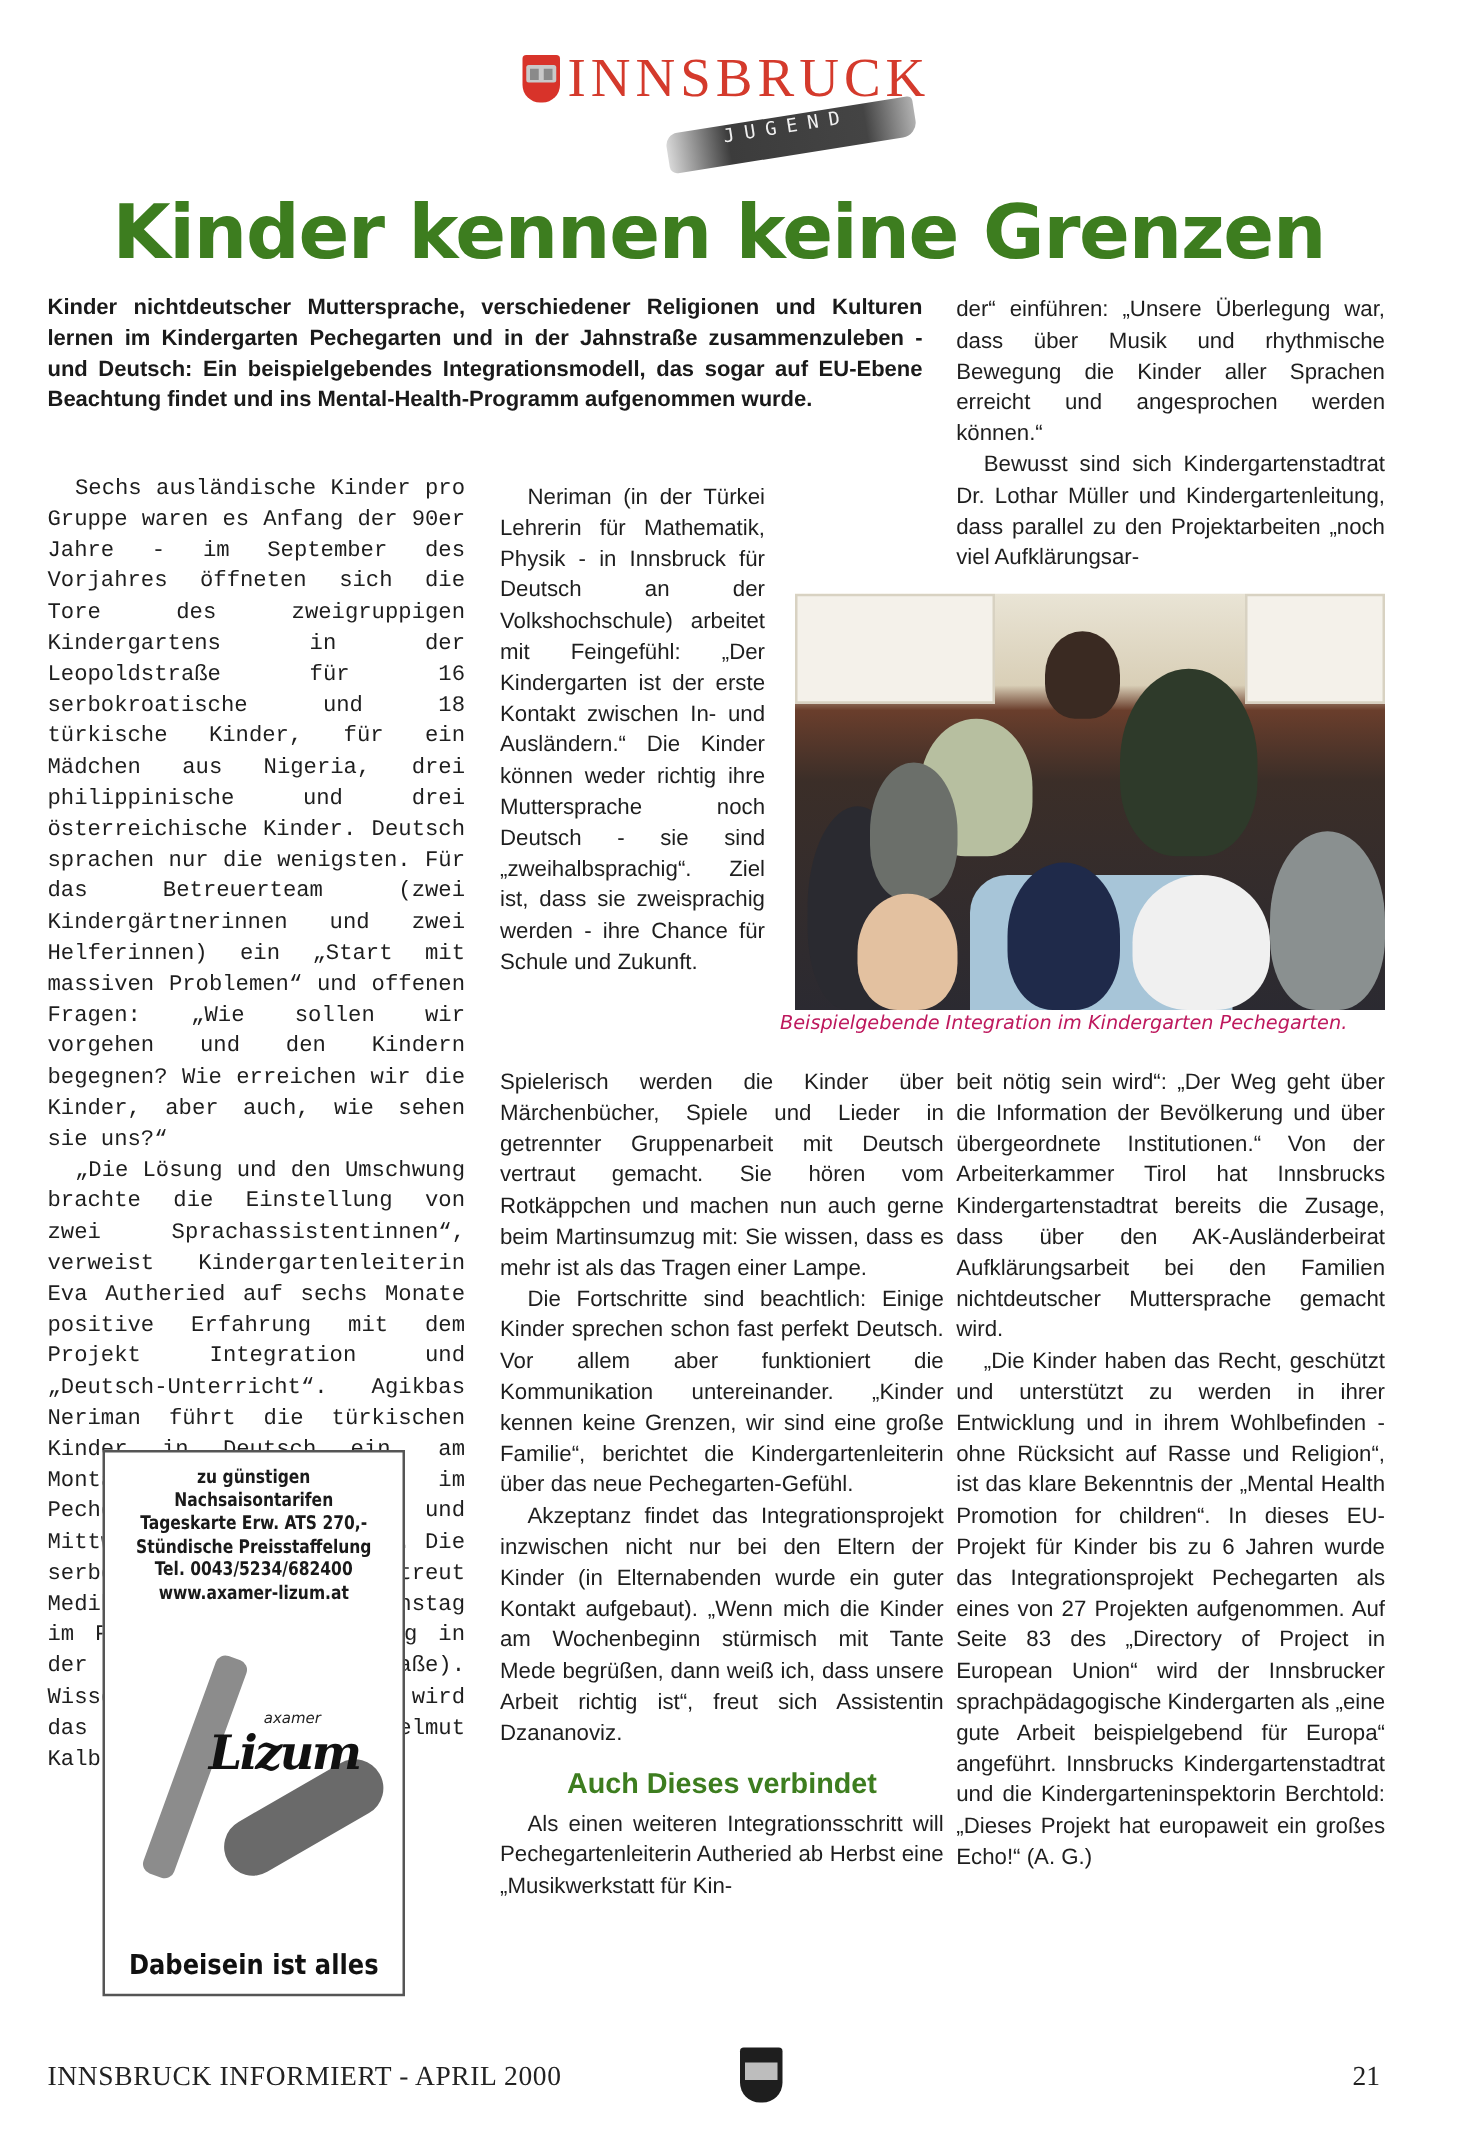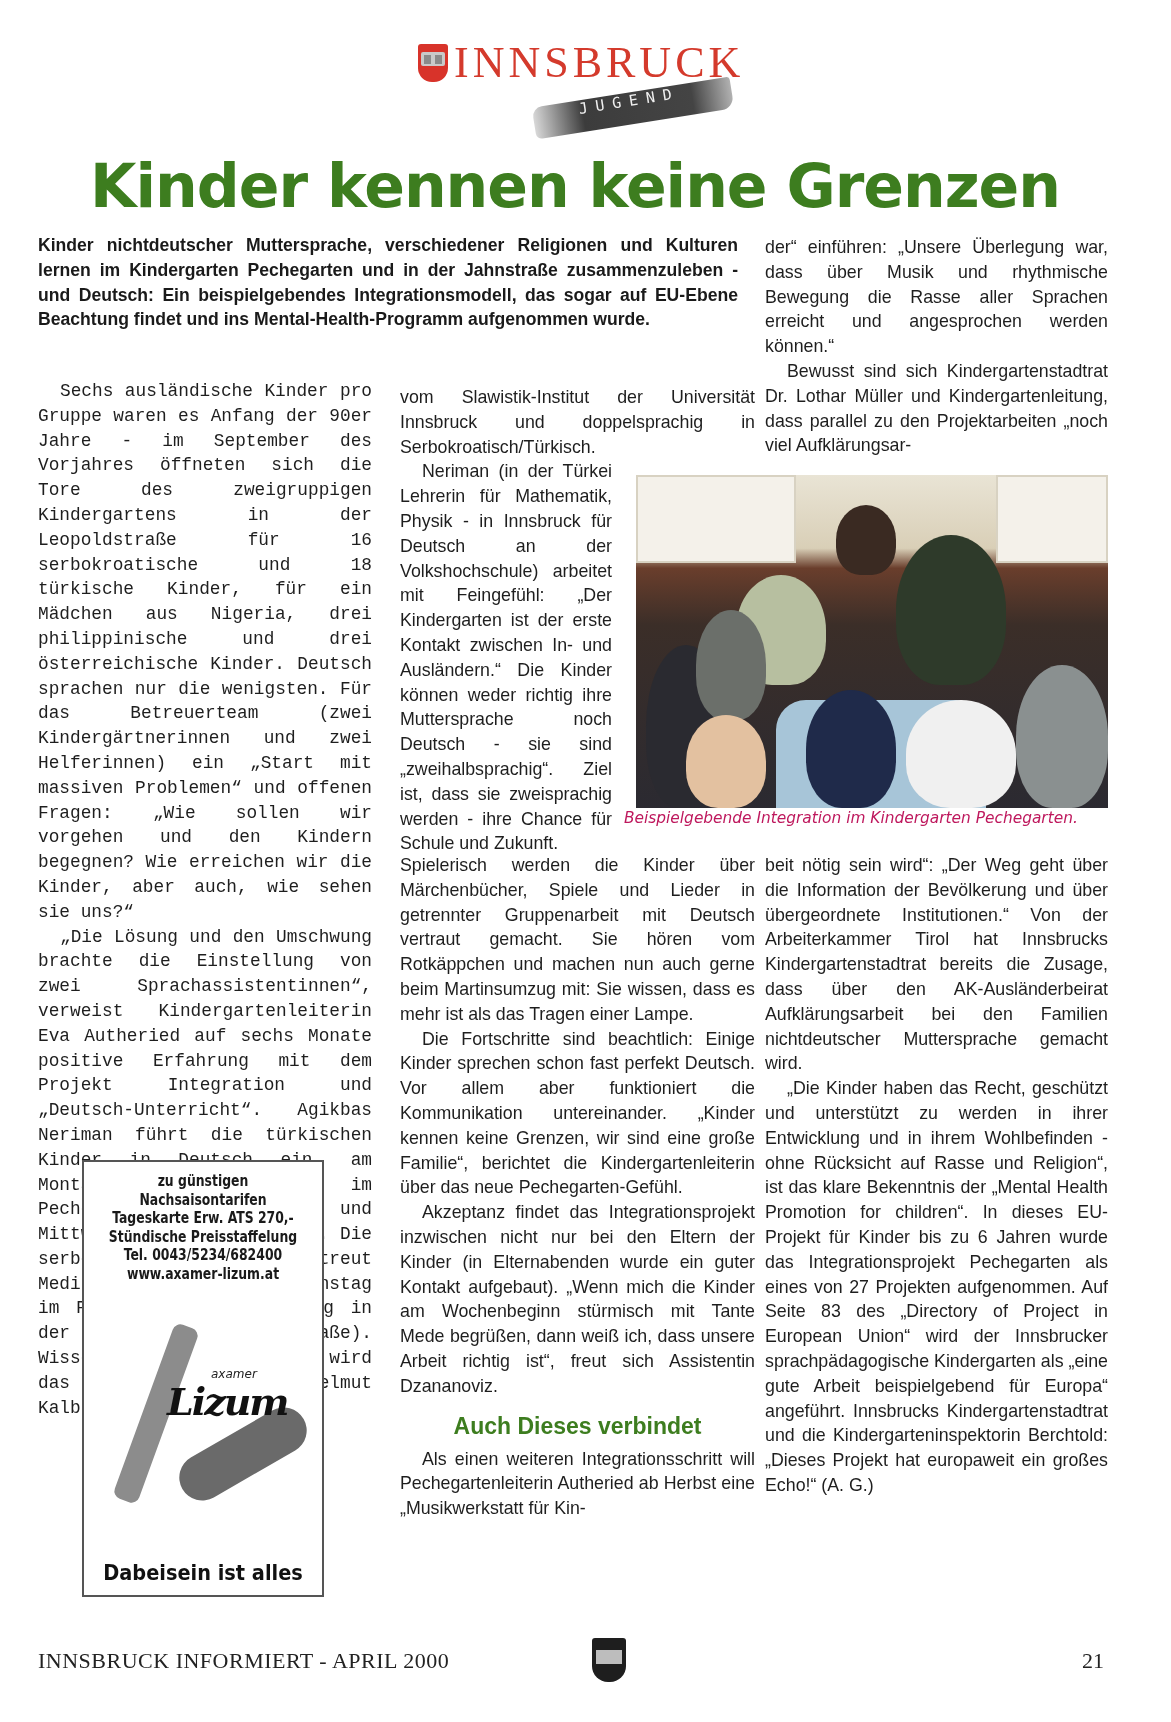--- a/index.html
+++ b/index.html
@@ -63,31 +63,30 @@
   <div class="masthead-title">INNSBRUCK</div>
   <div class="brush"></div>
   <div class="brush-text">JUGEND</div>
 </div>
 
 <h1 class="headline">Kinder kennen keine Grenzen</h1>
 
 <p class="intro">Kinder nichtdeutscher Muttersprache, verschiedener Religionen und Kulturen lernen im Kindergarten Pechegarten und in der Jahnstraße zusammenzuleben - und Deutsch: Ein beispielgebendes Integrationsmodell, das sogar auf EU-Ebene Beachtung findet und ins Mental-Health-Programm aufgenommen wurde.</p>
 
 <div class="col col-right-top">
-  <p class="noindent">der“ einführen: „Unsere Überlegung war, dass über Musik und rhythmische Bewegung die Rasse aller Sprachen erreicht und angesprochen werden können.“</p>
+  <p class="noindent">der“ einführen: „Unsere Überlegung war, dass über Musik und rhythmische Bewegung die Kinder aller Sprachen erreicht und angesprochen werden können.“</p>
   <p>Bewusst sind sich Kindergartenstadtrat Dr. Lothar Müller und Kindergartenleitung, dass parallel zu den Projektarbeiten „noch viel Aufklärungsar-</p>
 </div>
 
 <div class="col col-left">
   <p>Sechs ausländische Kinder pro Gruppe waren es Anfang der 90er Jahre - im September des Vorjahres öffneten sich die Tore des zweigruppigen Kindergartens in der Leopoldstraße für 16 serbokroatische und 18 türkische Kinder, für ein Mädchen aus Nigeria, drei philippinische und drei österreichische Kinder. Deutsch sprachen nur die wenigsten. Für das Betreuerteam (zwei Kindergärtnerinnen und zwei Helferinnen) ein „Start mit massiven Problemen“ und offenen Fragen: „Wie sollen wir vorgehen und den Kindern begegnen? Wie erreichen wir die Kinder, aber auch, wie sehen sie uns?“</p>
   <p>„Die Lösung und den Umschwung brachte die Einstellung von zwei Sprachassistentinnen“, verweist Kindergartenleiterin Eva Autheried auf sechs Monate positive Erfahrung mit dem Projekt Integration und „Deutsch-Unterricht“. Agikbas Neriman führt die türkischen Kinder in Deutsch ein, am Montag fünf Stunden im Pechegarten, am Dienstag und Mittwoch in der Jahnstraße. Die serbokroatischen Kinder betreut Mediha Dzananovic (am Dienstag im Pechegarten, am Freitag in der Jahnstraße). Wissenschaftlich begleitet wird das Projekt von Mag. Helmut Kalb</p>
 </div>
 
 <div class="col col-mid-top">
-  <p class="noindent wide">vom Slawistik-Institut der Universität Innsbruck und doppelsprachig in Serbokroatisch/Türkisch.</p>
   <p>Neriman (in der Türkei Lehrerin für Mathematik, Physik - in Innsbruck für Deutsch an der Volkshochschule) arbeitet mit Feingefühl: „Der Kindergarten ist der erste Kontakt zwischen In- und Ausländern.“ Die Kinder können weder richtig ihre Muttersprache noch Deutsch - sie sind „zweihalbsprachig“. Ziel ist, dass sie zweisprachig werden - ihre Chance für Schule und Zukunft.</p>
 </div>
 
 <div class="photo">
   <div class="window" style="left:0;width:160px;"></div>
   <div class="window" style="left:360px;width:112px;"></div>
   <div class="person" style="left:200px;top:30px;width:60px;height:70px;background:#3a2a22;"></div>
   <div class="person" style="left:260px;top:60px;width:110px;height:150px;background:#2e3a2a;"></div>
   <div class="person" style="left:100px;top:100px;width:90px;height:110px;background:#b7bfa0;"></div>
   <div class="person" style="left:10px;top:170px;width:80px;height:163px;background:#2a2a30;"></div>

